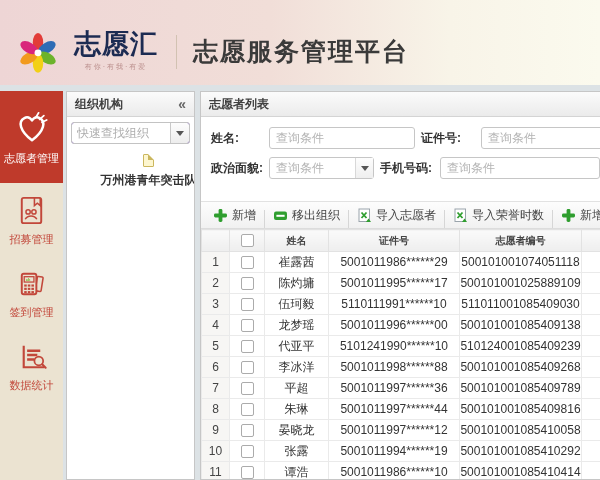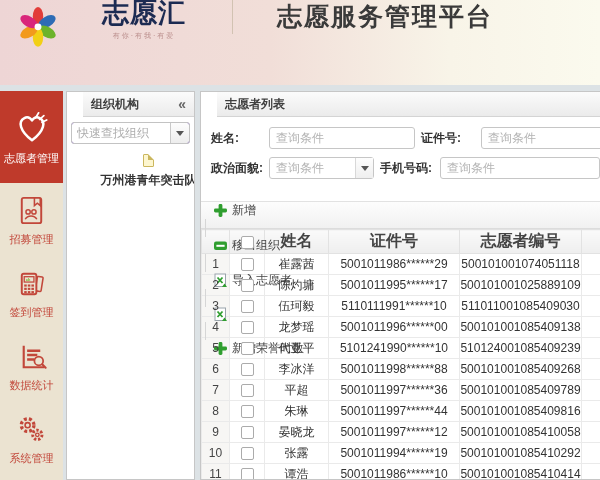--- a/index.html
+++ b/index.html
@@ -1,21 +1,21 @@
 <!DOCTYPE html>
 <html><head>
 <meta charset="utf-8">
 <style>
   * { box-sizing: border-box; }
   html,body { width:600px; height:480px; margin:0; overflow:hidden;
     font-family:"Liberation Sans","DejaVu Sans",sans-serif; background:#dce2e5; }
 
   
   .header { height:103px; background:linear-gradient(90deg,#eed5d5 0%,#f1ded8 45%,#f8f4e8 75%,#fbfaee 100%);
-    display:flex; align-items:flex-start;gap:28px; }
+    display:flex; align-items:center; }
   .logo-flower { margin:0 10px 0 12px; }
   .logo-block { display:flex; flex-direction:column; align-items:center; }
   .logo-name { font-size:27px; font-weight:bold; color:#1c2b52; letter-spacing:1px; line-height:1; }
   .logo-tagline { font-size:7px; color:#bb8f8d; letter-spacing:2px; margin-top:4px; }
   .header-divider { width:1px; height:34px; background:#d2c2b2; margin:0 16px 0 18px; }
   .app-title { font-size:25px; font-weight:bold; color:#3a3a3a; letter-spacing:2px; }
 
   
   .content { position:absolute; top:85px; left:0; right:0; bottom:0; background:#dce2e5; }
 
@@ -25,21 +25,21 @@
     height:73px; cursor:pointer; }
   .side-item.active { height:92px; background:#bf3a2b; }
   .side-label { font-size:11px; color:#c2473a; margin-top:4px; white-space:nowrap;text-align:center; }
   .side-item.active .side-label { color:#fff; }
 
   
   .panel { position:absolute; top:6px; bottom:0; background:#fff; border:1px solid #c6c6c6; overflow:hidden; }
   .org-panel { left:66px; width:129px; }
   .vol-panel { left:200px; width:400px; border-right:none; }
   .panel-header { height:25px; background:linear-gradient(#fbfbfb,#ebebeb); border-bottom:1px solid #d4d4d4;
-    display:flex; align-items:center; padding:0 8px; font-size:12px; font-weight:bold; color:#3f3f3f;margin-left:16px; }
+    display:flex; align-items:center; padding:0 8px; font-size:12px; font-weight:bold; color:#3f3f3f; }
   .collapse { margin-left:auto; color:#666; font-size:14px; cursor:pointer; line-height:1; }
 
   
   .combo { margin:5px 4px 0 4px; height:22px; border:1px solid #c3c3c3; border-radius:3px;
     display:flex; background:#4c1d95; overflow:hidden; }
   .combo input { flex:1; min-width:0; border:none; outline:none; font-size:12px; padding:0 5px; color:#333; }
   .combo input::placeholder { color:#adadad; }
   .combo-btn { width:19px; background:linear-gradient(#fdfdfd,#ededed); border-left:1px solid #c9c9c9;
     display:flex; align-items:center; justify-content:center; cursor:pointer; }
   .arrow-down { width:0; height:0; border-left:4px solid transparent; border-right:4px solid transparent;
@@ -63,29 +63,29 @@
   .f-input::placeholder { color:#b3b3b3; }
   .f-input.cut { width:160px; }
   .f-select { width:146px; height:22px; border:1px solid #c6c6c6; border-radius:3px; display:flex;
     align-items:center; background:#fff; cursor:pointer; }
   .sel-text { flex:1; font-size:12px; color:#b3b3b3; padding:0 6px; }
   .sel-btn { width:18px; align-self:stretch; display:flex; align-items:center; justify-content:center;
     border-left:1px solid #d8d8d8; background:linear-gradient(#fdfdfd,#efefef); }
 
   
   .toolbar { height:27px; background:linear-gradient(#fdfdfd,#f1f1f1); border-bottom:1px solid #dcdcdc;
-    display:flex; align-items:flex-start; padding-left:4px;flex-direction:column; }
+    display:flex; align-items:flex-end; padding-left:4px; }
   .tbtn { display:flex; align-items:center; gap:4px; font-size:12px; color:#444; padding:0 8px;
     height:100%; cursor:pointer; white-space:nowrap; }
   .tsep { width:1px; height:18px; background:#d6d6d6; flex:0 0 auto; }
 
   
   table.grid { border-collapse:collapse; table-layout:fixed; width:420px; }
   .grid th { height:22px; background:linear-gradient(#fafafa,#eeeeee); border:1px solid #e2e2e2;
-    font-size:16px; font-weight:bold; color:#444; }
+    font-size:10px; font-weight:bold; color:#444; }
   .grid td { height:21px; border:1px solid #eaeaea; font-size:12px; color:#333; text-align:center;
     overflow:hidden; white-space:nowrap; padding:0; }
   .grid td.c-num { background:#f7f6f4; color:#444; }
   .cb { display:inline-block; width:13px; height:13px; border:1px solid #ababab; border-radius:2px;
     background:#fff; vertical-align:middle; cursor:pointer; }
   td.c-extra::before { content:""; display:inline-block; width:7px; height:7px; margin-left:12px;
     background:#f3a43e; opacity:.55; border-radius:1px; }
 </style>
 </head>
 <body>
@@ -152,29 +152,20 @@
     </div>
     <div class="side-item">
       <svg width="35" height="35" viewBox="0 0 36 36">
         <path d="M10 7 V29 H31" fill="none" stroke="#c2473a" stroke-width="2.2"></path>
         <path d="M13.5 12 H27 M13.5 16.5 H24 M13.5 21 H21" stroke="#c2473a" stroke-width="2.6"></path>
         <circle cx="25.5" cy="22.5" r="4.5" fill="#ebe3d1" stroke="#c2473a" stroke-width="1.8"></circle>
         <path d="M29 26 L32.5 29.5" stroke="#c2473a" stroke-width="2.2" stroke-linecap="round"></path>
       </svg>
       <div class="side-label">数据统计</div>
     </div>
-    <div class="side-item">
-      <svg width="35" height="35" viewBox="0 0 36 36">
-        <circle cx="14" cy="13.5" r="6.5" fill="none" stroke="#c2473a" stroke-width="3.4" stroke-dasharray="3 2.2"></circle>
-        <circle cx="14" cy="13.5" r="2.6" fill="none" stroke="#c2473a" stroke-width="1.6"></circle>
-        <circle cx="24" cy="23.5" r="4.8" fill="none" stroke="#c2473a" stroke-width="3" stroke-dasharray="2.4 1.8"></circle>
-        <circle cx="24" cy="23.5" r="1.8" fill="none" stroke="#c2473a" stroke-width="1.4"></circle>
-      </svg>
-      <div class="side-label">系统管理</div>
-    </div>
   </div>
 
   <div class="panel org-panel">
     <div class="panel-header">
       <span>组织机构</span>
       <span class="collapse">«</span>
     </div>
     <div class="combo">
       <input placeholder="快速查找组织" style="">
       <div class="combo-btn">
@@ -237,20 +228,21 @@
         </svg>
         <span>导入志愿者</span>
       </div>
       <span class="tsep"></span>
       <div class="tbtn">
         <svg width="15" height="15" viewBox="0 0 15 15">
           <rect x="2" y="1" width="10.5" height="12.5" fill="#fff" stroke="#9aa4ab"></rect>
           <path d="M4.5 4.5 L9.5 10 M9.5 4.5 L4.5 10" stroke="#2f9e2f" stroke-width="1.8"></path>
           <path d="M9 14 L14 14 L11.5 10.5 Z" fill="#2f9e2f"></path>
         </svg>
+        <span>导入荣誉时数</span>
       </div>
       <span class="tsep"></span>
       <div class="tbtn">
         <svg width="15" height="15" viewBox="0 0 15 15">
           <rect x="5.6" y="1" width="3.8" height="13" rx="1.4" fill="#2f9e2f"></rect>
           <rect x="1" y="5.6" width="13" height="3.8" rx="1.4" fill="#2f9e2f"></rect>
         </svg>
         <span>新增荣誉时数</span>
       </div>
     </div>

